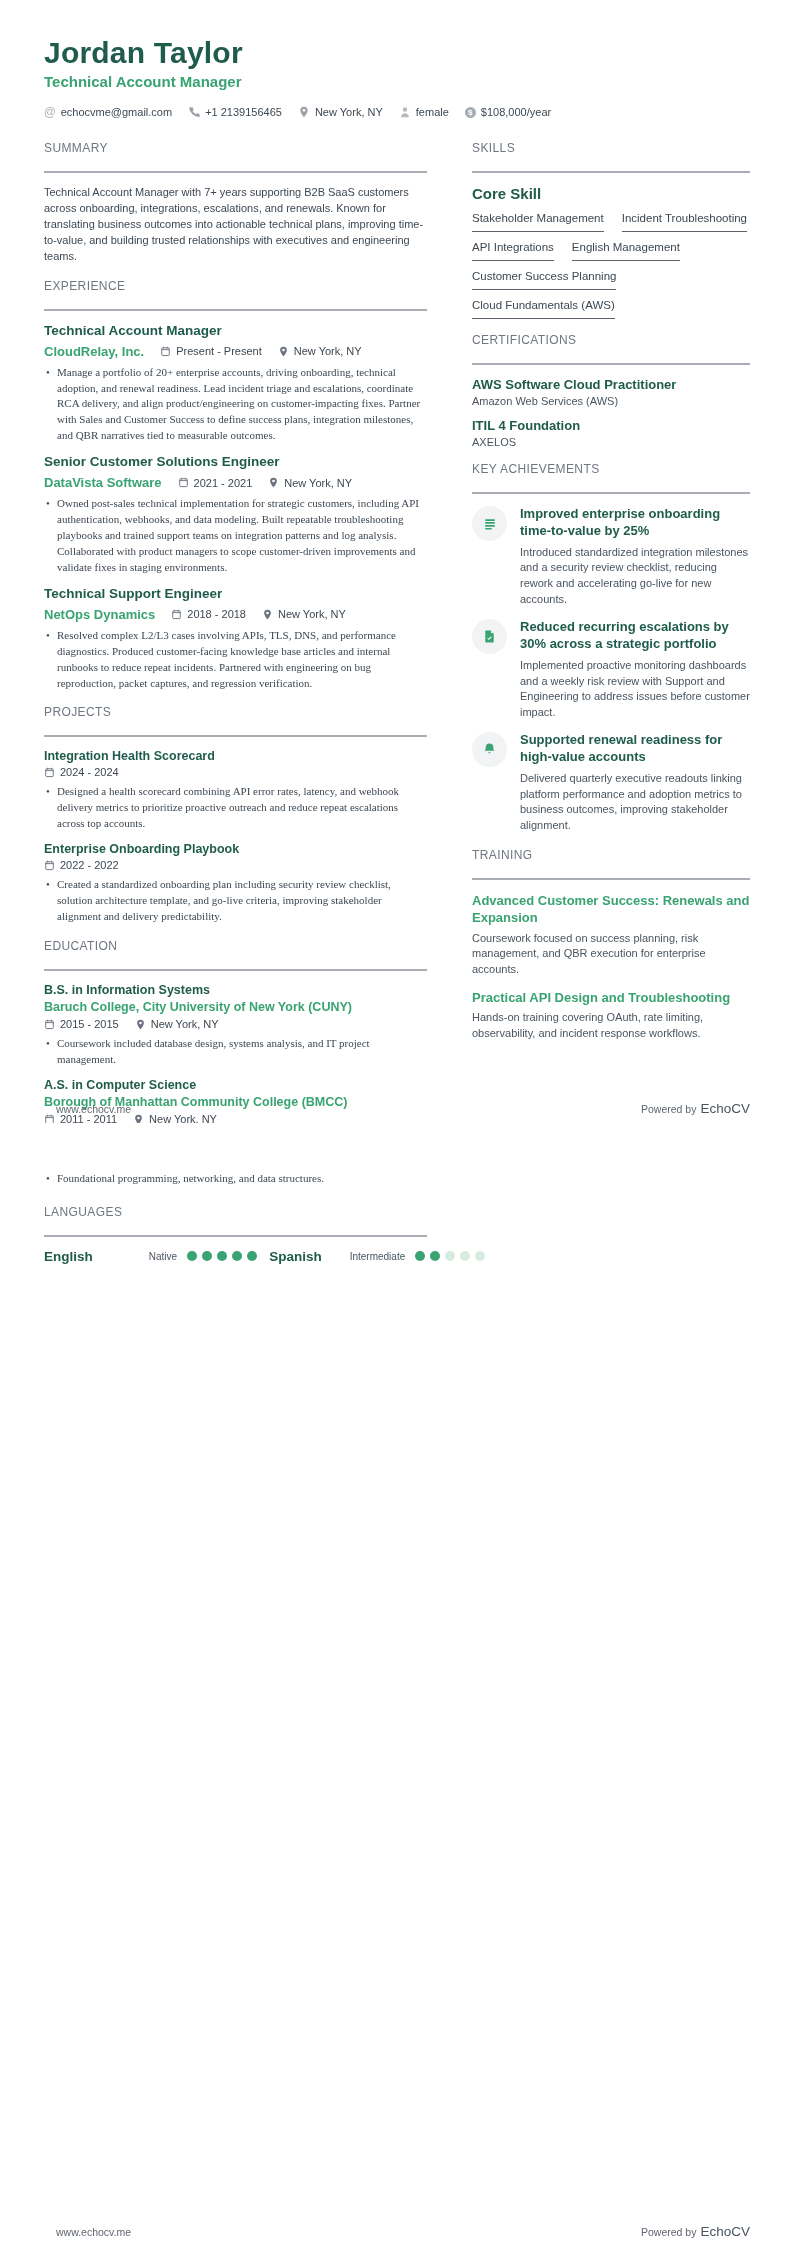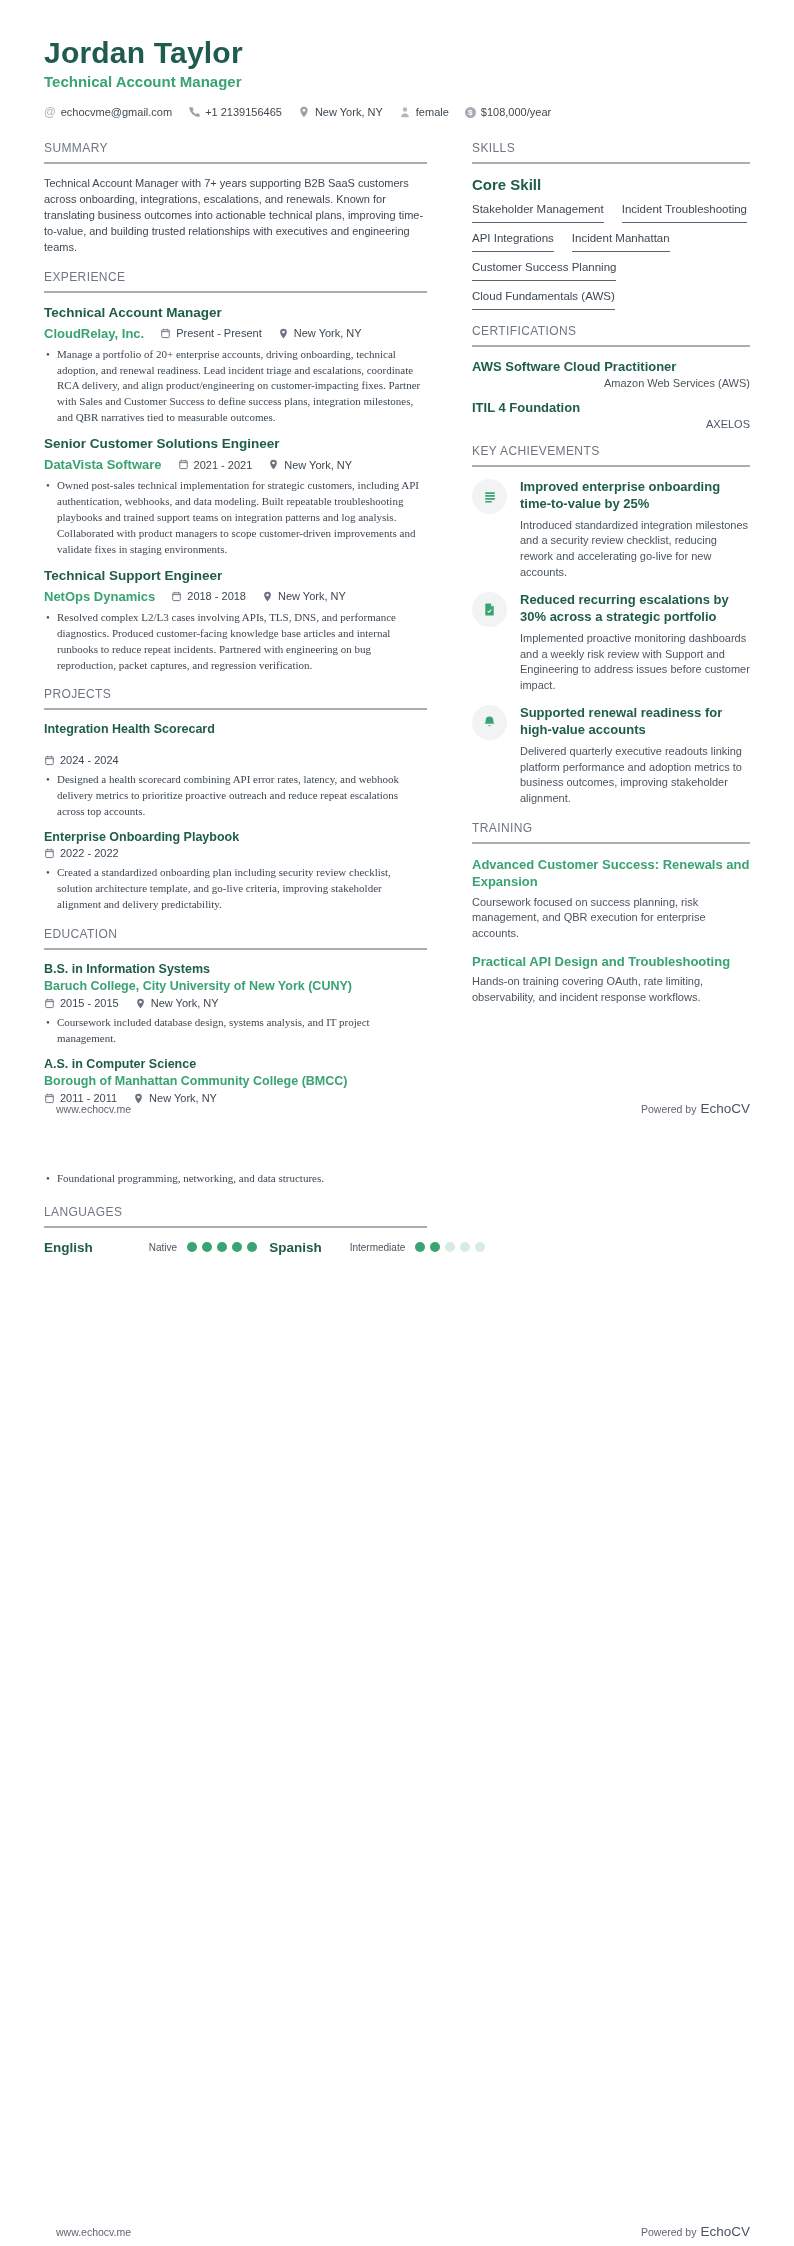--- a/index.html
+++ b/index.html
@@ -11,41 +11,41 @@
   .contact-row{display:flex;align-items:center;gap:16px;margin-top:15px;font-size:11px;color:#3d4852;}
   .contact-item{display:flex;align-items:center;gap:5px;}
   .gicon{color:#9aa1a8;display:inline-flex;align-items:center;}
   .at-glyph{font-size:12px;color:#b3b9bf;font-weight:700;}
   .money-badge{width:11px;height:11px;border-radius:50%;background:#a7adb4;color:#fff;font-size:8px;display:inline-flex;align-items:center;justify-content:center;font-weight:700;}
   
   .columns{display:flex;gap:45px;margin-top:22px;}
   .col-left{width:383px;flex:none;}
   .col-right{width:278px;flex:none;}
   section{margin-bottom:14px;}
-  .sec-head{font-size:12px;color:#6e7681;letter-spacing:.4px;padding-bottom:7px;border-bottom:2px solid #a9aeb4;margin-bottom:12px;font-weight:400;}
+  .sec-head{font-size:12px;color:#6e7681;letter-spacing:.4px;padding-bottom:16px;border-bottom:2px solid #a9aeb4;margin-bottom:12px;font-weight:400;}
   .body-text{font-size:11px;line-height:1.45;color:#3d4852;}
   
   .entry{margin-bottom:10px;}
   .entry-title{font-size:13.5px;font-weight:700;color:#1f5c4b;line-height:1.25;}
   .entry-sub{display:flex;align-items:center;gap:16px;margin-top:4px;flex-wrap:wrap;}
   .company{font-size:13px;font-weight:600;color:#39a372;}
   .meta{display:flex;align-items:center;gap:5px;font-size:11px;color:#3d4852;}
   .meta .gicon{color:#6b7280;}
   .bullets{margin:6px 0 0;padding:0;list-style:none;font-family:Liberation Serif, serif;}
   .bullets li{position:relative;padding-left:13px;font-size:11px;line-height:1.45;color:#3d4852;}
   .bullets li::before{content:"\2022";position:absolute;left:2px;}
   .proj-title{font-size:12.5px;font-weight:700;color:#1f5c4b;}
   .edu-school{font-size:12.5px;font-weight:600;color:#39a372;margin-top:2px;line-height:1.3;}
   
   .skill-group{font-size:15px;font-weight:700;color:#1f5c4b;margin:2px 0 10px;}
   .skills-wrap{display:flex;flex-wrap:wrap;column-gap:18px;row-gap:9px;}
   .skill-chip{font-size:11.5px;color:#3d4852;padding-bottom:7px;border-bottom:1px solid #5a636c;}
   .cert{margin-bottom:11px;}
   .cert-title{font-size:13px;font-weight:700;color:#1f5c4b;}
-  .cert-org{font-size:11px;color:#4a5560;margin-top:3px;text-align:right;}
+  .cert-org{font-size:11px;color:#4a5560;margin-top:3px;}
   .ach{display:flex;gap:13px;margin-bottom:12px;}
   .ach-badge{width:35px;height:35px;border-radius:50%;background:#f1f3f4;display:flex;align-items:center;justify-content:center;flex:none;}
   .ach-title{font-size:13px;font-weight:700;color:#1f5c4b;line-height:1.3;}
   .ach-desc{font-size:11px;color:#4a5560;line-height:1.42;margin-top:5px;}
   .train{margin-bottom:11px;}
   .train-title{font-size:13px;font-weight:600;color:#39a372;line-height:1.35;}
   .train-desc{font-size:11px;color:#4a5560;line-height:1.42;margin-top:4px;}
   
   .langs-row{display:flex;align-items:center;margin-top:8px;}
   .lang-name{font-size:13.5px;font-weight:600;color:#1f5c4b;margin-right:56px;}
@@ -195,21 +195,21 @@
               <li>Resolved complex L2/L3 cases involving APIs, TLS, DNS, and performance diagnostics. Produced customer-facing knowledge base articles and internal runbooks to reduce repeat incidents. Partnered with engineering on bug reproduction, packet captures, and regression verification.</li>
             </ul>
         </div>
       </section>
 
       <section>
         <div class="sec-head">PROJECTS</div>
 
         <div class="entry">
           <div class="proj-title">Integration Health Scorecard</div>
-          <div class="entry-sub" style="margin-top:18px">
+          <div class="entry-sub" style="margin-top:3px">
             <span class="meta">
               <span class="gicon">
                   <svg width="11" height="11" viewBox="0 0 14 14">
                     <path fill="none" stroke="#6b7280" stroke-width="1.2" d="M4.5 1v2M9.5 1v2M2 4.6h10M3.2 2.3h7.6c.6 0 1 .45 1 1v7.9c0 .55-.4 1-1 1H3.2c-.6 0-1-.45-1-1V3.3c0-.55.4-1 1-1z"></path>
                   </svg>
                 </span>
               <span>2024 - 2024</span>
             </span>
           </div>
           <ul class="bullets">
@@ -291,21 +291,21 @@
 
     <div class="col-right">
 
       <section>
         <div class="sec-head">SKILLS</div>
         <div class="skill-group">Core Skill</div>
         <div class="skills-wrap">
           <span class="skill-chip">Stakeholder Management</span>
           <span class="skill-chip">Incident Troubleshooting</span>
           <span class="skill-chip">API Integrations</span>
-          <span class="skill-chip">Incident Manhattan</span>
+          <span class="skill-chip">English Management</span>
           <span class="skill-chip">Customer Success Planning</span>
           <span class="skill-chip">Cloud Fundamentals (AWS)</span>
         </div>
       </section>
 
       <section>
         <div class="sec-head">CERTIFICATIONS</div>
         <div class="cert">
           <div class="cert-title">AWS Software Cloud Practitioner</div>
           <div class="cert-org">Amazon Web Services (AWS)</div>

